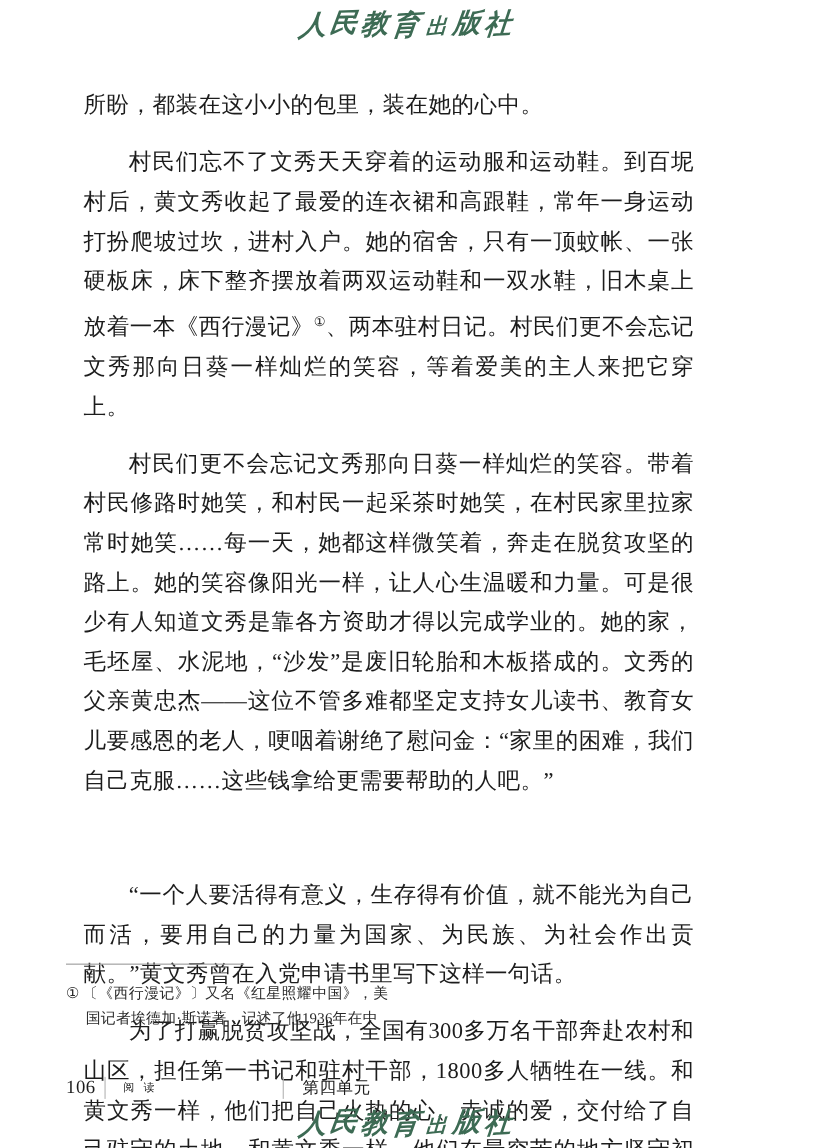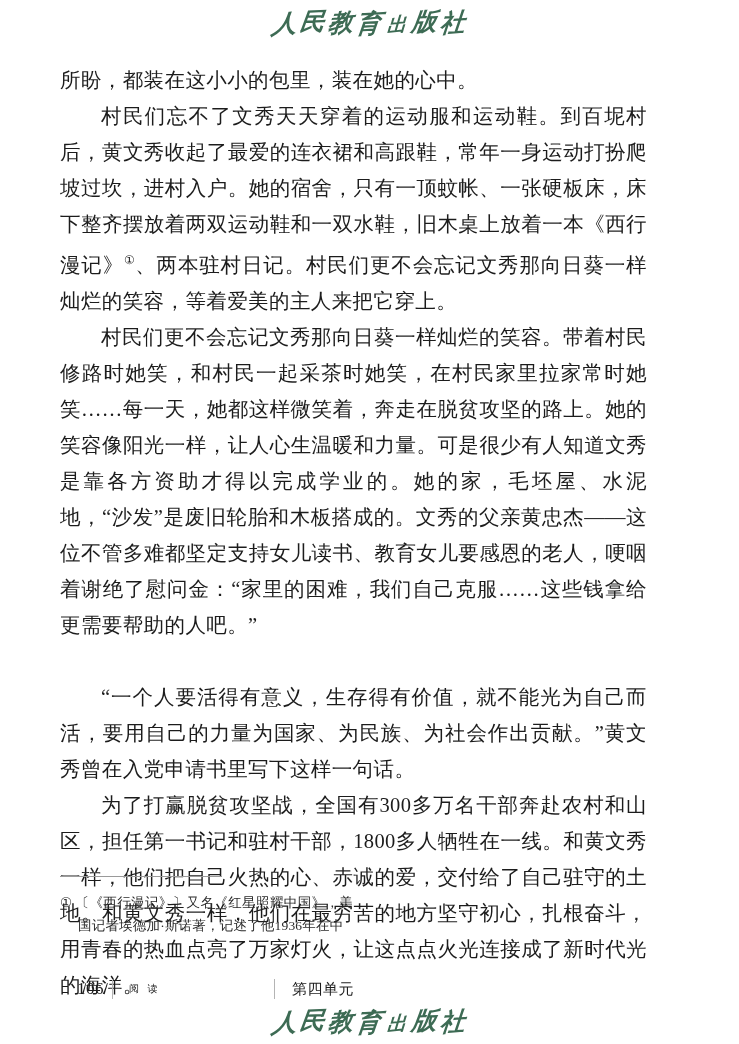--- a/index.html
+++ b/index.html
@@ -58,21 +58,21 @@
 
   
   .body-text {
     position: absolute;
     left: 60px;
     top: 62px;
     width: 587px;
   }
 
   .para {
-    margin: 0;
+    margin: 16px;
     font-size: 20.5px;
     line-height: 36px;
     text-align: justify;
     text-justify: inter-character;
     letter-spacing: 0.4px;
     color: #1c1c1c;
   }
   .para.indent {
     text-indent: 2em;
   }
@@ -126,21 +126,21 @@
     padding-left: 18px;
   }
   .fn-marker {
     margin-left: -18px;
     padding-right: 3px;
   }
 
   
   .footer {
     position: absolute;
-    left: 77px;
+    left: 60px;
     top: 976px;
     width: 587px;
     height: 26px;
     display: flex;
     align-items: center;
   }
   .footer-pageno {
     font-size: 17px;
     color: #1c1c1c;
     width: 35px;

